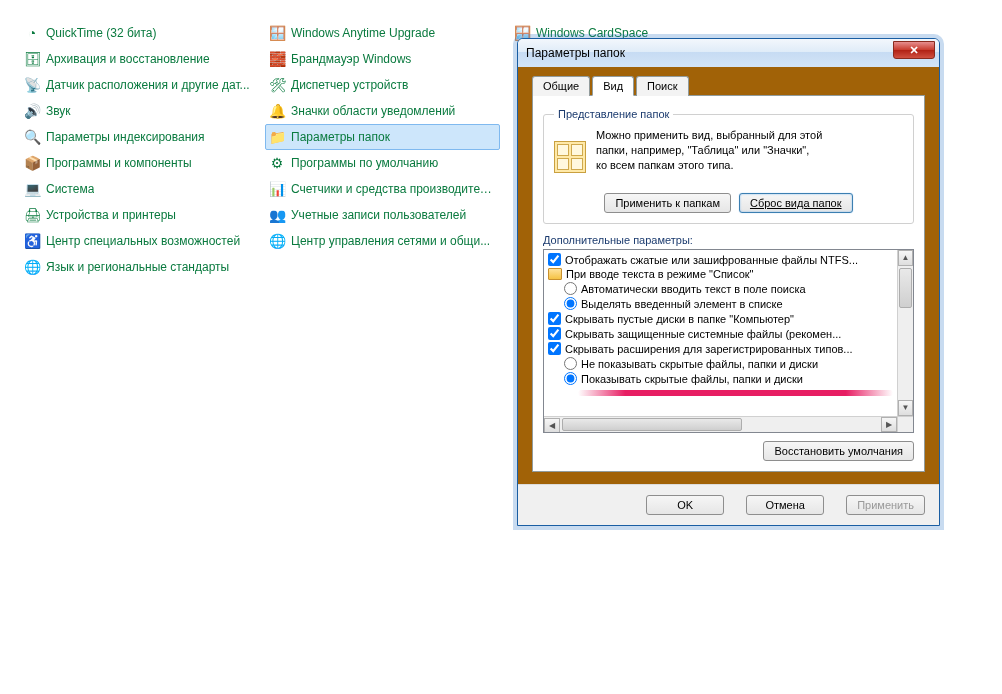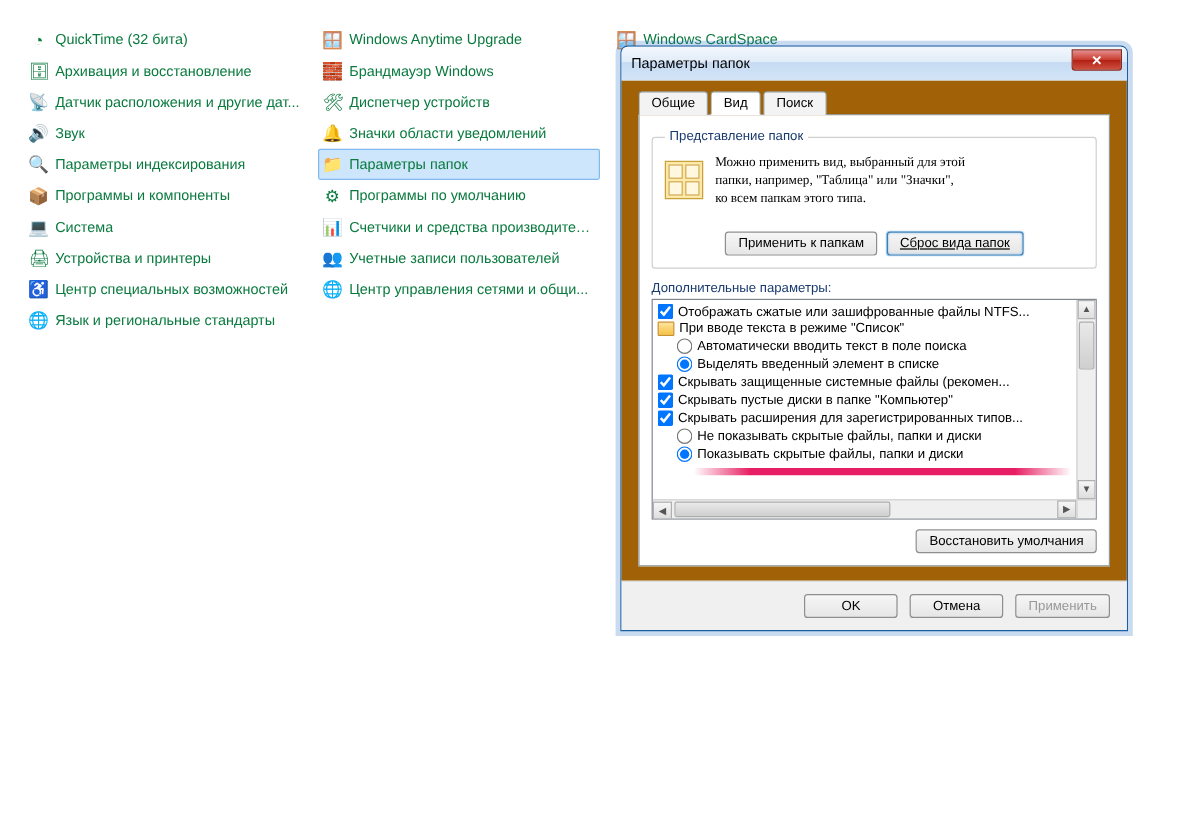--- a/index.html
+++ b/index.html
@@ -19,21 +19,21 @@
   
   .tabs { display: flex; border-bottom: 1px solid #919b9c; margin-bottom: 0; }
   .tab { padding: 3px 10px; border: 1px solid #919b9c; border-bottom: none; background: #f3f3f3; margin-right: 2px; border-radius: 3px 3px 0 0; position: relative; top: 1px; cursor: pointer; font-size: 11px; }
   .tab.active { background: #fff; border-bottom: 1px solid #fff; z-index: 1; }
   
   .tab-content { background: #fff; border: 1px solid #919b9c; border-top: none; padding: 12px 10px 10px 10px; }
   
   fieldset.group { border: 1px solid #d0d0d0; border-radius: 3px; padding: 8px 10px 10px 10px; margin-bottom: 10px; }
   fieldset.group legend { padding: 0 4px; font-size: 11px; color: #1a3a6e; }
   
-  .folder-view-row { display: flex; gap: 10px; align-items: center; font-family: Liberation Serif, serif; }
+  .folder-view-row { display: flex; gap: 10px; align-items: flex-end; }
   .fv-icon { width: 32px; height: 32px; background: #ffe9a8; border: 1px solid #c9a03f; display: grid; grid-template-columns: 1fr 1fr; grid-template-rows: 1fr 1fr; gap: 2px; padding: 2px; flex-shrink: 0; }
   .fv-icon span { background: #fff8de; border: 1px solid #cfa94e; }
   .fv-text { font-size: 11px; line-height: 1.35; color: #000; }
   .fv-buttons { display: flex; gap: 8px; justify-content: center; margin-top: 20px; }
   
   .btn { padding: 3px 10px; font-size: 11px; background: linear-gradient(#f6f6f6,#e6e6e6); border: 1px solid #8e8e8e; border-radius: 3px; cursor: pointer; min-width: 72px; }
   .btn.focus { border: 1px solid #3c7fb1; box-shadow: 0 0 2px #7fb9ef inset, 0 0 1px #7fb9ef; text-decoration: underline; }
   .btn:disabled { color: #999; }
   
   .adv-label { font-size: 11px; color: #1a3a6e; margin-bottom: 3px; }
@@ -49,21 +49,21 @@
   .vscroll .sbtn { height: 16px; background: linear-gradient(#f6f6f6,#dedede); border: 1px solid #b0b0b0; display: flex; align-items: center; justify-content: center; font-size: 8px; color: #555; }
   .vscroll .thumb { position: absolute; left: 1px; right: 1px; top: 18px; height: 40px; background: linear-gradient(#e9e9e9,#cfcfcf); border: 1px solid #adadad; border-radius: 2px; }
   .hscroll { position: absolute; left: 0; right: 16px; bottom: 0; height: 16px; background: #efefef; border-top: 1px solid #d0d0d0; }
   .hscroll .sbtnh { width: 16px; height: 100%; background: linear-gradient(#f6f6f6,#dedede); border: 1px solid #b0b0b0; display: inline-flex; align-items: center; justify-content: center; font-size: 8px; color: #555; }
   .hscroll .thumbh { position: absolute; top: 1px; bottom: 1px; left: 18px; width: 180px; background: linear-gradient(#e9e9e9,#cfcfcf); border: 1px solid #adadad; border-radius: 2px; }
   .corner { position: absolute; right: 0; bottom: 0; width: 16px; height: 16px; background: #efefef; border-left: 1px solid #d0d0d0; border-top: 1px solid #d0d0d0; }
   
   .highlight { height: 6px; background: linear-gradient(to right, rgba(231,30,99,0), #e71e63 15%, #e71e63 85%, rgba(231,30,99,0)); border-radius: 3px; margin: 2px 20px 0 34px; }
   
   .restore-row { display: flex; justify-content: flex-end; margin-top: 8px; }
-  .dlg-footer { display: flex; justify-content: flex-end; gap: 10px; padding: 10px 14px; background: #f0f0f0; border-top: 1px solid #dcdcdc; }
+  .dlg-footer { display: flex; justify-content: flex-end; gap: 22px; padding: 10px 14px; background: #f0f0f0; border-top: 1px solid #dcdcdc; }
 </style>
 </head>
 <body>
 
 <div class="control-panel">
   <div class="cp-col" id="col0">
       <div class="cp-item">
         <span class="cp-icon">◔</span>
         <span class="cp-label">QuickTime (32 бита)</span>
       </div>
@@ -197,25 +197,25 @@
             <div class="tree-row indent2">
               <input type="radio" style="">
               <span>Автоматически вводить текст в поле поиска</span>
             </div>
             <div class="tree-row indent2">
               <input type="radio" checked="" style="">
               <span>Выделять введенный элемент в списке</span>
             </div>
             <div class="tree-row indent1">
               <input type="checkbox" checked="" style="">
+              <span>Скрывать пустые диски в папке "Компьютер"</span>
+            </div>
+            <div class="tree-row indent1">
+              <input type="checkbox" checked="" style="">
               <span>Скрывать защищенные системные файлы (рекомен...</span>
-            </div>
-            <div class="tree-row indent1">
-              <input type="checkbox" checked="" style="">
-              <span>Скрывать пустые диски в папке "Компьютер"</span>
             </div>
             <div class="tree-row indent1">
               <input type="checkbox" checked="" style="">
               <span>Скрывать расширения для зарегистрированных типов...</span>
             </div>
             <div class="tree-row indent2">
               <input type="radio" style="">
               <span>Не показывать скрытые файлы, папки и диски</span>
             </div>
             <div class="tree-row indent2">

